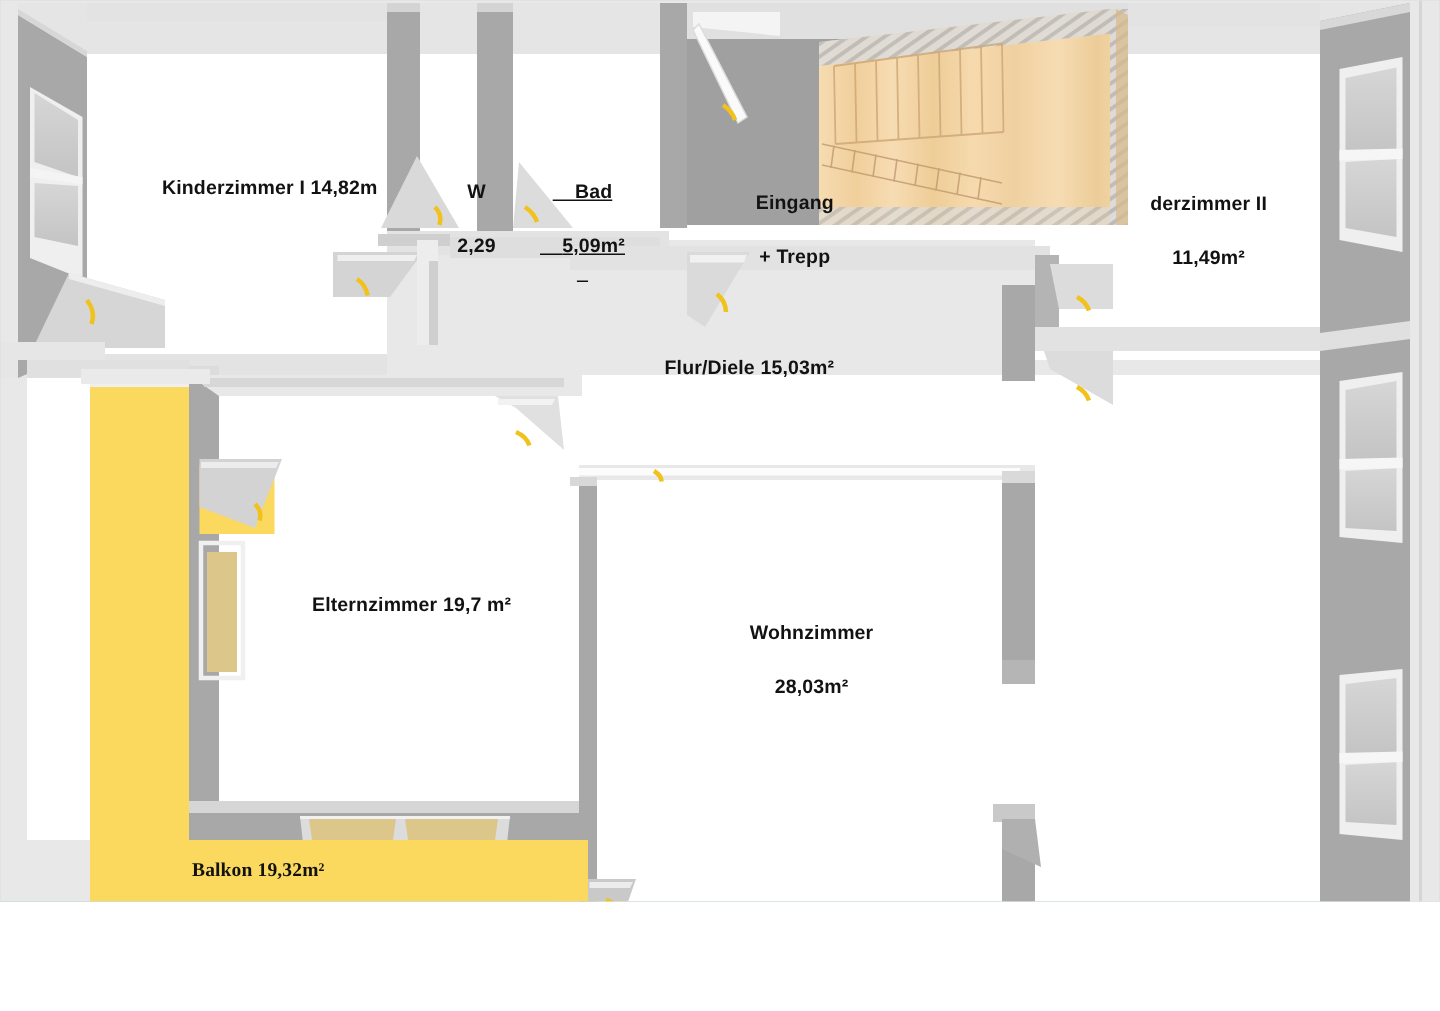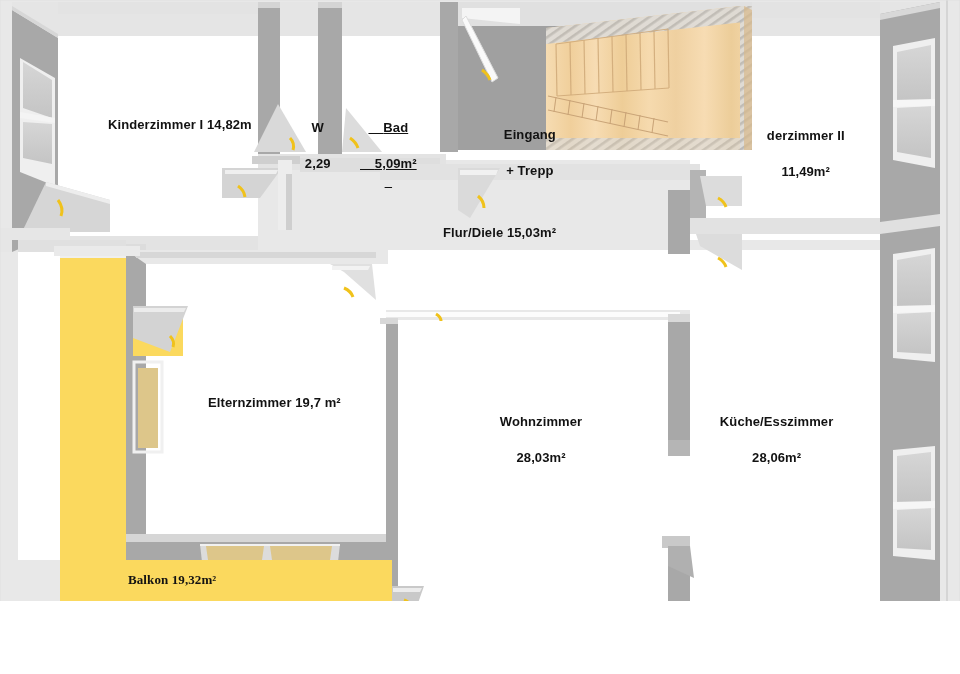--- a/index.html
+++ b/index.html
@@ -341,29 +341,25 @@
   <div class="lbl two" style="left:489px;top:108px;">
     <span>Eingang</span><br>
     <span>+ Trepp</span>
   </div>
 
   <div class="lbl two" style="left:752px;top:109px;">
     <span>derzimmer II</span><br>
     <span>11,49m²</span>
   </div>
 
-  <div class="lbl" style="left:443px;top:224px;">Flur/Diele 15,03m²</div>
+  <div class="lbl" style="left:443px;top:236px;">Flur/Diele 15,03m²</div>
 
   <div class="lbl" style="left:208px;top:394px;text-align:right;">Elternzimmer 19,7 m²</div>
 
   <div class="lbl two" style="left:485px;top:395px;">
     <span>Wohnzimmer</span><br>
     <span>28,03m²</span>
   </div>
 
-  <div class="lbl two" style="left:705px;top:395px;">
-    <span>Küche/Esszimmer</span><br>
-    <span>28,06m²</span>
-  </div>
 
   <div class="lbl" style="left:128px;top:571px;font-family:Liberation Serif, serif;">Balkon 19,32m²</div>
 
 </div>
 
 </body></html>

